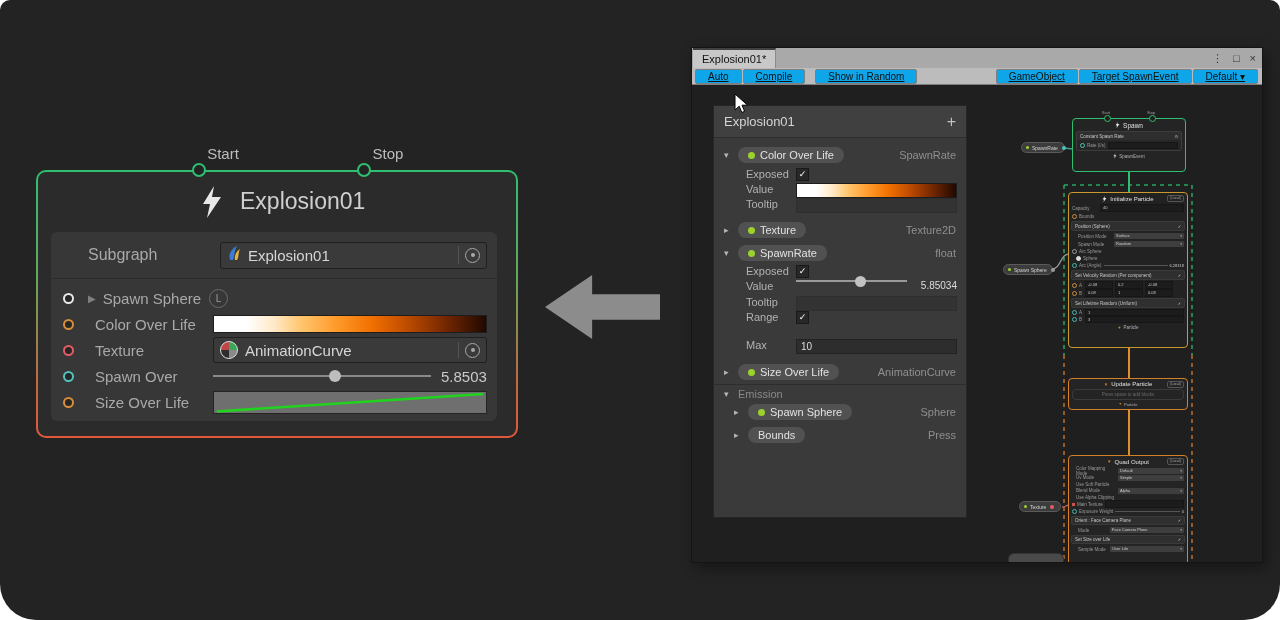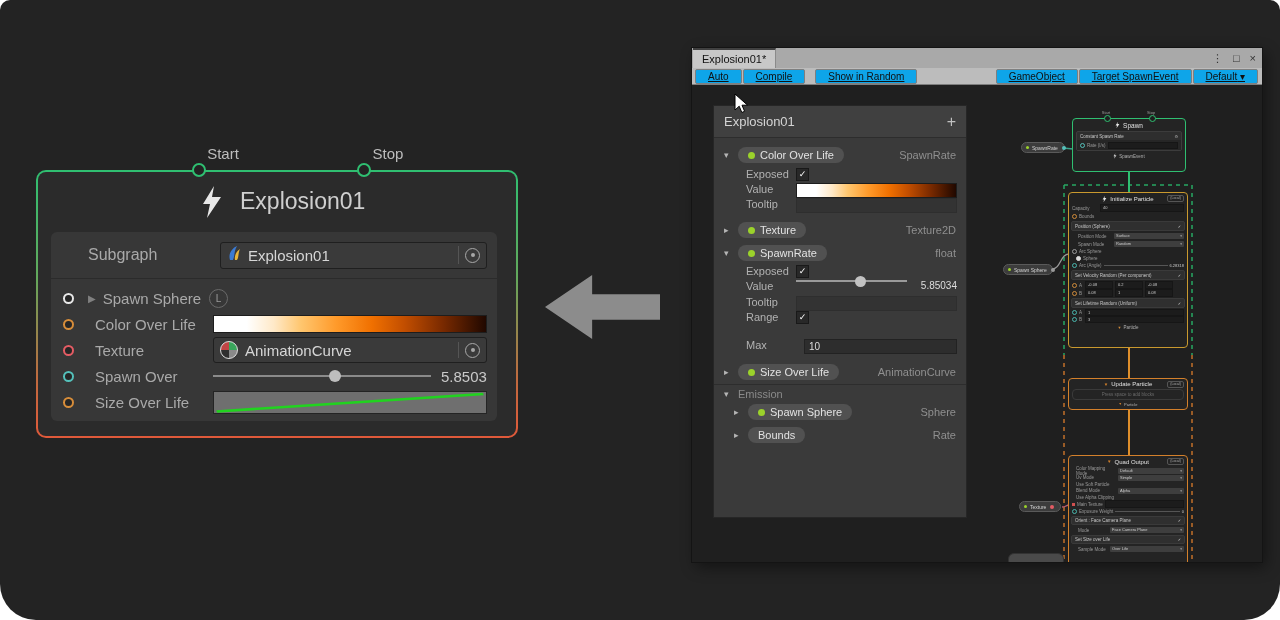--- a/index.html
+++ b/index.html
@@ -509,21 +509,21 @@
           <span class="bb-num">5.85034</span>
         </div>
         <div class="bb-sub" style="top:190px;">
           <span class="sl">Tooltip</span>
           <span class="bb-field ghost"></span>
         </div>
         <div class="bb-sub" style="top:205px;">
           <span class="sl">Range</span>
           <span class="cb">✓</span>
         </div>
-        <div class="bb-sub" style="top:233px;gap:8px;">
+        <div class="bb-sub" style="top:233px;">
           <span class="sl">Max</span>
           <span class="bb-field">10</span>
         </div>
 
         <div class="bb-prop" style="top:257px;">
           <span class="bb-chev">▸</span>
           <span class="bb-pill">
               <span class="bb-dot"></span>
               <span>Size Over Life</span>
             </span>
@@ -542,21 +542,21 @@
               <span class="bb-dot"></span>
               <span>Spawn Sphere</span>
             </span>
           <span class="bb-type">Sphere</span>
         </div>
         <div class="bb-prop" style="top:320px;padding-left:20px;">
           <span class="bb-chev">▸</span>
           <span class="bb-pill">
               <span>Bounds</span>
             </span>
-          <span class="bb-type">Rate</span>
+          <span class="bb-type">Press</span>
         </div>
       </div>
 
       <div id="cursor">
         <svg width="16" height="22" viewBox="0 0 16 22">
             <path d="M1,1 L1,17 L5.2,13.2 L7.8,19.5 L10.6,18.3 L8,12.2 L13.6,12.2 Z" fill="#ffffff" stroke="#000000" stroke-width="1"></path>
           </svg>
       </div>
 
     </div>

